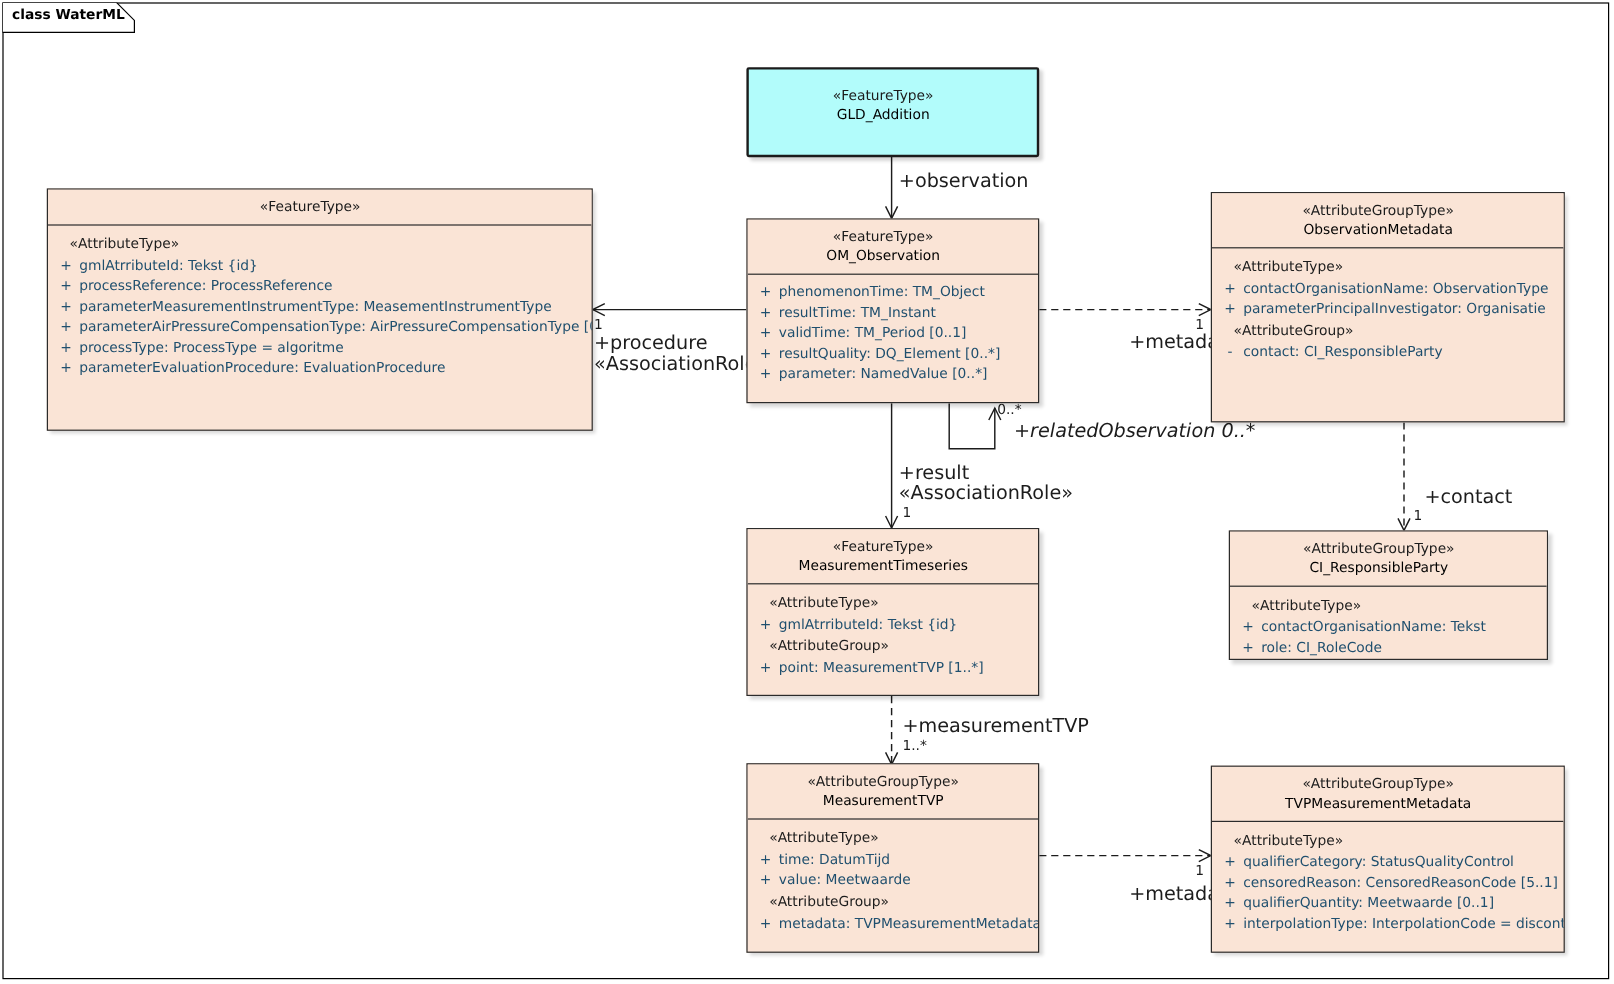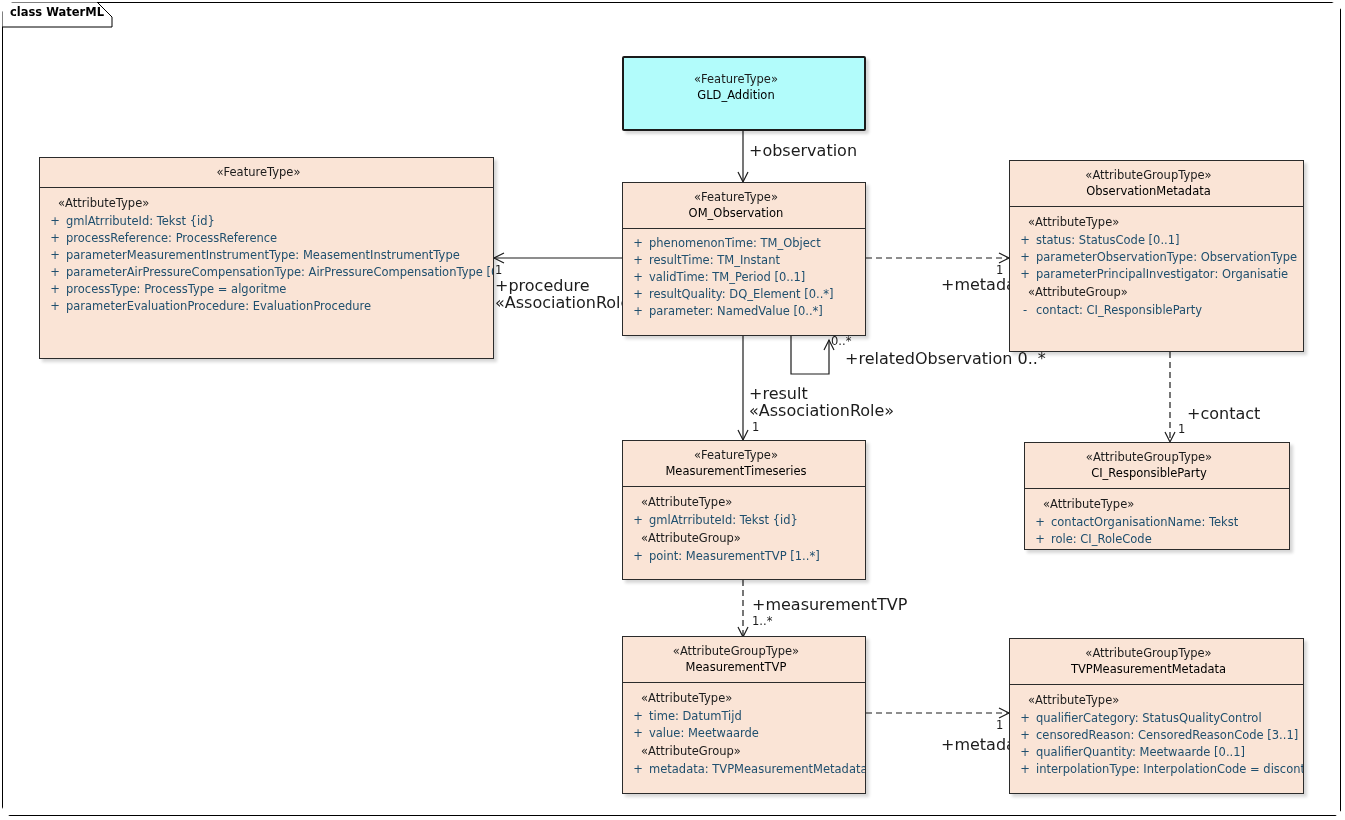--- a/index.html
+++ b/index.html
@@ -10,21 +10,20 @@
   }
   body {
     font-family: "DejaVu Sans", "Liberation Sans", sans-serif;
   }
   #canvas {
     position: relative;
     width: 1345px;
     height: 820px;
     background: #ffffff;
     overflow: hidden;
-    border-radius: 22px;
   }
 
   
   #frame {
     position: absolute;
     left: 2px;
     top: 2px;
     width: 1339px;
     height: 814px;
     border: 1px solid #000000;
@@ -198,21 +197,21 @@
   <div class="mult-label" style="left:752px; top:256px;">1</div>
 
   <div class="mult-label" style="left:495px; top:263px;">1</div>
   <div class="conn-label" style="left:495px; top:279px;">+procedure</div>
   <div class="conn-label" style="left:495px; top:296px;">«AssociationRole»</div>
 
   <div class="mult-label" style="left:996px; top:263px;">1</div>
   <div class="conn-label" style="left:941px; top:278px;">+metadata</div>
 
   <div class="mult-label" style="left:831px; top:334px;">0..*</div>
-  <div class="conn-label" style="left:845px; top:352px;">+relatedObservation 0..*</div>
+  <div class="conn-label" style="left:845px; top:352px;font-style:italic;">+relatedObservation 0..*</div>
 
   <div class="conn-label" style="left:749px; top:387px;">+result</div>
   <div class="conn-label" style="left:749px; top:404px;">«AssociationRole»</div>
   <div class="mult-label" style="left:752px; top:420px;">1</div>
 
   <div class="conn-label" style="left:1187px; top:407px;">+contact</div>
   <div class="mult-label" style="left:1178px; top:422px;">1</div>
 
   <div class="conn-label" style="left:752px; top:598px;">+measurementTVP</div>
   <div class="mult-label" style="left:752px; top:614px;">1..*</div>
@@ -256,22 +255,21 @@
     </div>
   </div>
 
   <div class="uml-class" style="left:1009px; top:160px; width:295px; height:192px;">
     <div class="uml-head">
       <div class="stereo">«AttributeGroupType»</div>
       <div class="cls-name">ObservationMetadata</div>
     </div>
     <div class="uml-body">
       <div class="grp-stereo">«AttributeType»</div>
-      <div class="attr-row"><span class="attr-vis">+</span><span class="attr-txt">status: StatusCode [0..1]</span></div>
-      <div class="attr-row"><span class="attr-vis">+</span><span class="attr-txt">parameterObservationType: ObservationType</span></div>
+      <div class="attr-row"><span class="attr-vis">+</span><span class="attr-txt">contactOrganisationName: ObservationType</span></div>
       <div class="attr-row"><span class="attr-vis">+</span><span class="attr-txt">parameterPrincipalInvestigator: Organisatie</span></div>
       <div class="grp-stereo">«AttributeGroup»</div>
       <div class="attr-row"><span class="attr-vis">-</span><span class="attr-txt">contact: CI_ResponsibleParty</span></div>
     </div>
   </div>
 
   <div class="uml-class" style="left:622px; top:440px; width:244px; height:140px;">
     <div class="uml-head">
       <div class="stereo">«FeatureType»</div>
       <div class="cls-name">MeasurementTimeseries</div>
@@ -311,19 +309,19 @@
   </div>
 
   <div class="uml-class" style="left:1009px; top:638px; width:295px; height:156px;">
     <div class="uml-head">
       <div class="stereo">«AttributeGroupType»</div>
       <div class="cls-name">TVPMeasurementMetadata</div>
     </div>
     <div class="uml-body">
       <div class="grp-stereo">«AttributeType»</div>
       <div class="attr-row"><span class="attr-vis">+</span><span class="attr-txt">qualifierCategory: StatusQualityControl</span></div>
-      <div class="attr-row"><span class="attr-vis">+</span><span class="attr-txt">censoredReason: CensoredReasonCode [3..1]</span></div>
+      <div class="attr-row"><span class="attr-vis">+</span><span class="attr-txt">censoredReason: CensoredReasonCode [5..1]</span></div>
       <div class="attr-row"><span class="attr-vis">+</span><span class="attr-txt">qualifierQuantity: Meetwaarde [0..1]</span></div>
       <div class="attr-row"><span class="attr-vis">+</span><span class="attr-txt">interpolationType: InterpolationCode = discontinu</span></div>
     </div>
   </div>
 
 </div>
 
 </body></html>

